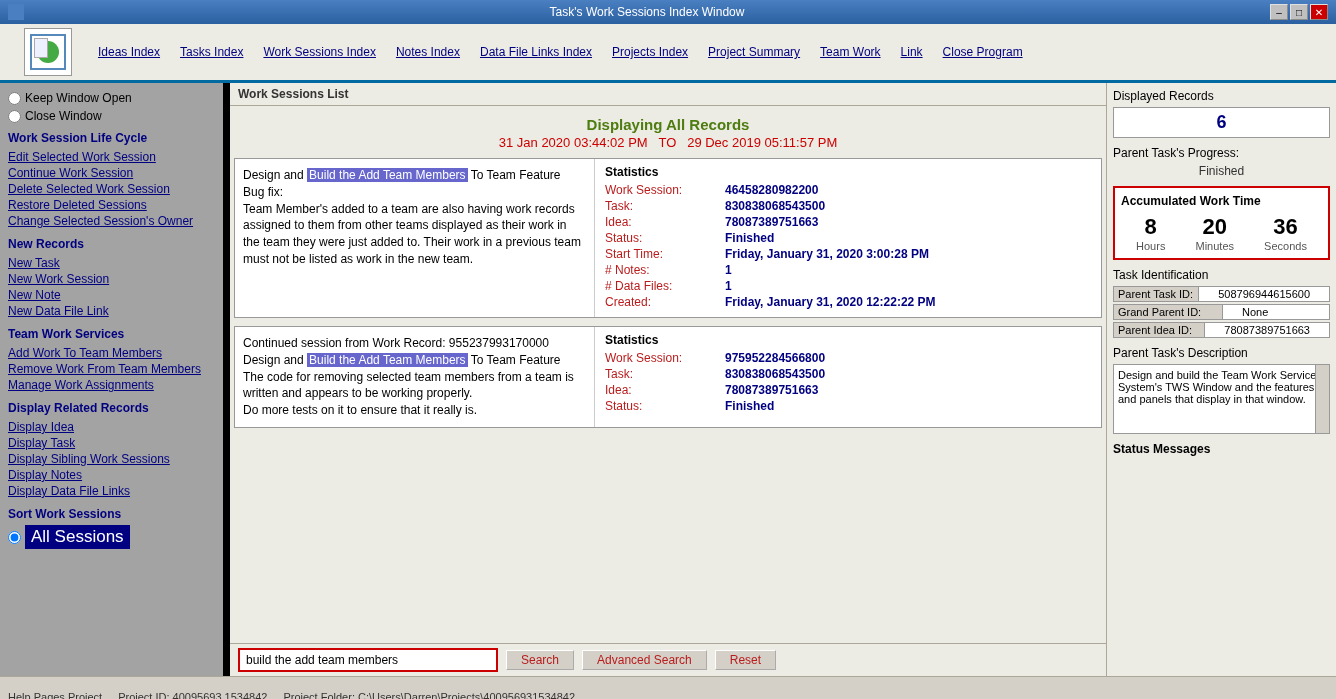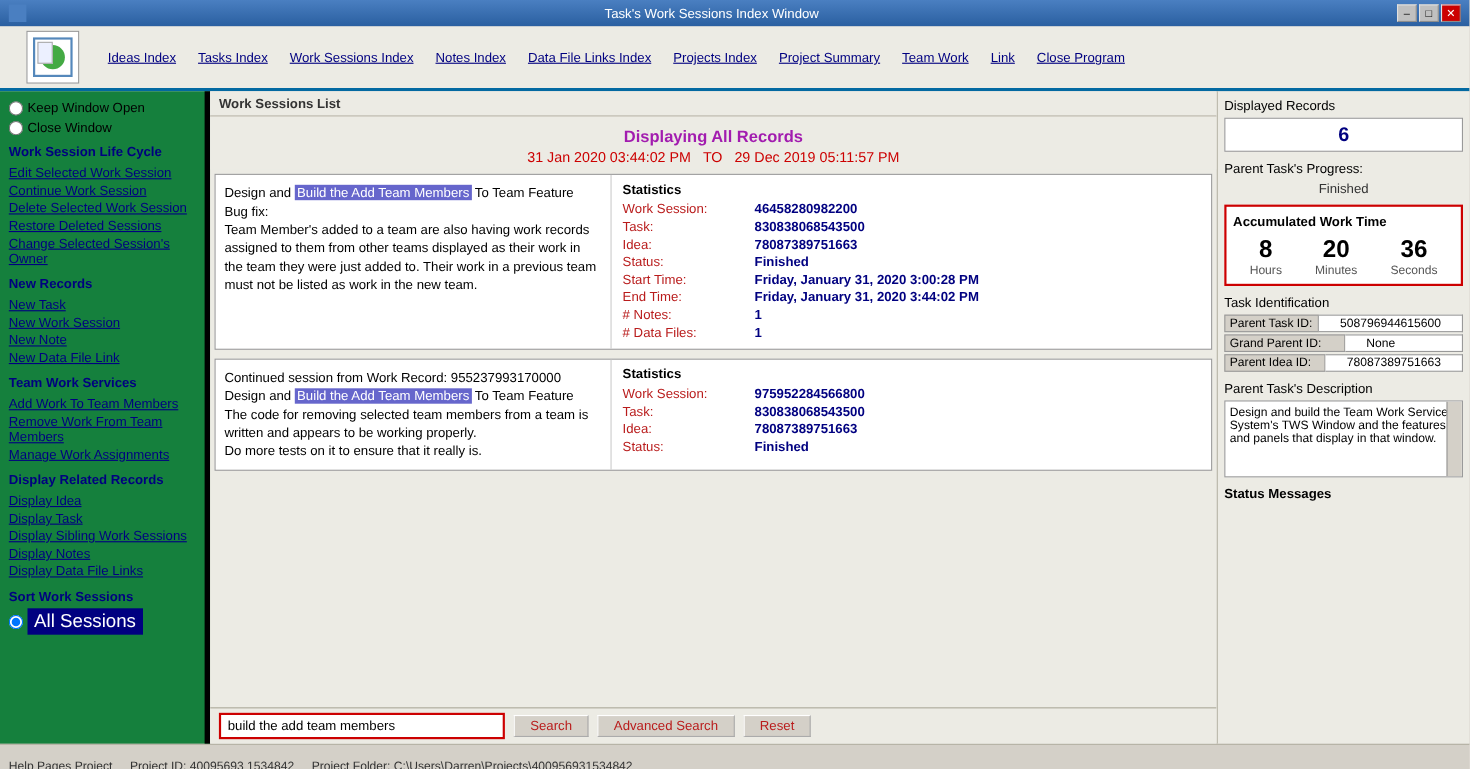--- a/index.html
+++ b/index.html
@@ -67,23 +67,23 @@
     }
 
     
     .main-content {
       display: flex;
       height: calc(699px - 24px - 58px - 24px);
     }
 
     
     .sidebar {
-      width: 191px;
-      background: #15803d;
-      border-right: 5px solid #000000;
+      width: 230px;
+      background: #a3a3a3;
+      border-right: 7px solid #000000;
       padding: 8px;
       overflow-y: auto;
       flex-shrink: 0;
     }
     .sidebar-radio { display: flex; align-items: center; gap: 4px; margin-bottom: 4px; font-size: 12px; }
     .sidebar-section-title { color: #000080; font-weight: bold; font-size: 12px; margin: 8px 0 4px 0; }
     .sidebar-link { color: #000080; text-decoration: underline; cursor: pointer; display: block; padding: 1px 0; font-size: 12px; }
 
     
     .center-area {
@@ -93,21 +93,21 @@
       background: #ecebe4;
       overflow: hidden;
       position: relative;
     }
     .list-header {
       background: #ecebe4;
       padding: 4px 8px;
       border-bottom: 1px solid #aca899;
     }
     .list-title { font-weight: bold; font-size: 12px; color: #333; }
-    .display-all { text-align: center; font-size: 15px; font-weight: bold; color: #a21caf; margin: 6px 0 2px 0; }
+    .display-all { text-align: center; font-size: 15px; font-weight: bold; color: #4d7c0f; margin: 6px 0 2px 0; }
     .date-range { text-align: center; font-size: 13px; color: #cc0000; margin-bottom: 4px; }
 
     .session-card {
       border: 1px solid #999;
       background: white;
       margin-bottom: 8px;
       display: flex;
     }
     .session-notes {
       width: 360px;
@@ -353,30 +353,30 @@
               </div>
             <div class="stat-row">
                 <span class="stat-label">Status:</span>
                 <span class="stat-value">Finished</span>
               </div>
             <div class="stat-row">
                 <span class="stat-label">Start Time:</span>
                 <span class="stat-value">Friday, January 31, 2020   3:00:28 PM</span>
               </div>
             <div class="stat-row">
-                <span class="stat-label">End Time:</span>
-                <span class="stat-value">Friday, January 31, 2020   3:44:02 PM</span>
-              </div>
-            <div class="stat-row">
                 <span class="stat-label"># Notes:</span>
                 <span class="stat-value">1</span>
               </div>
             <div class="stat-row">
                 <span class="stat-label"># Data Files:</span>
                 <span class="stat-value">1</span>
+              </div>
+            <div class="stat-row">
+                <span class="stat-label">Created:</span>
+                <span class="stat-value">Friday, January 31, 2020   12:22:22 PM</span>
               </div>
           </div>
         </div>
 
         <div class="session-card">
           <div class="session-notes">
             <span>Continued session from Work Record: 955237993170000<br>Design and </span><span class="highlight">Build the Add Team Members</span><span> To Team Feature<br>The code for removing selected team members from a team is written and appears to be working properly.<br>Do more tests on it to ensure that it really is.</span>
           </div>
           <div class="session-stats">
             <div class="stats-title">Statistics</div>

